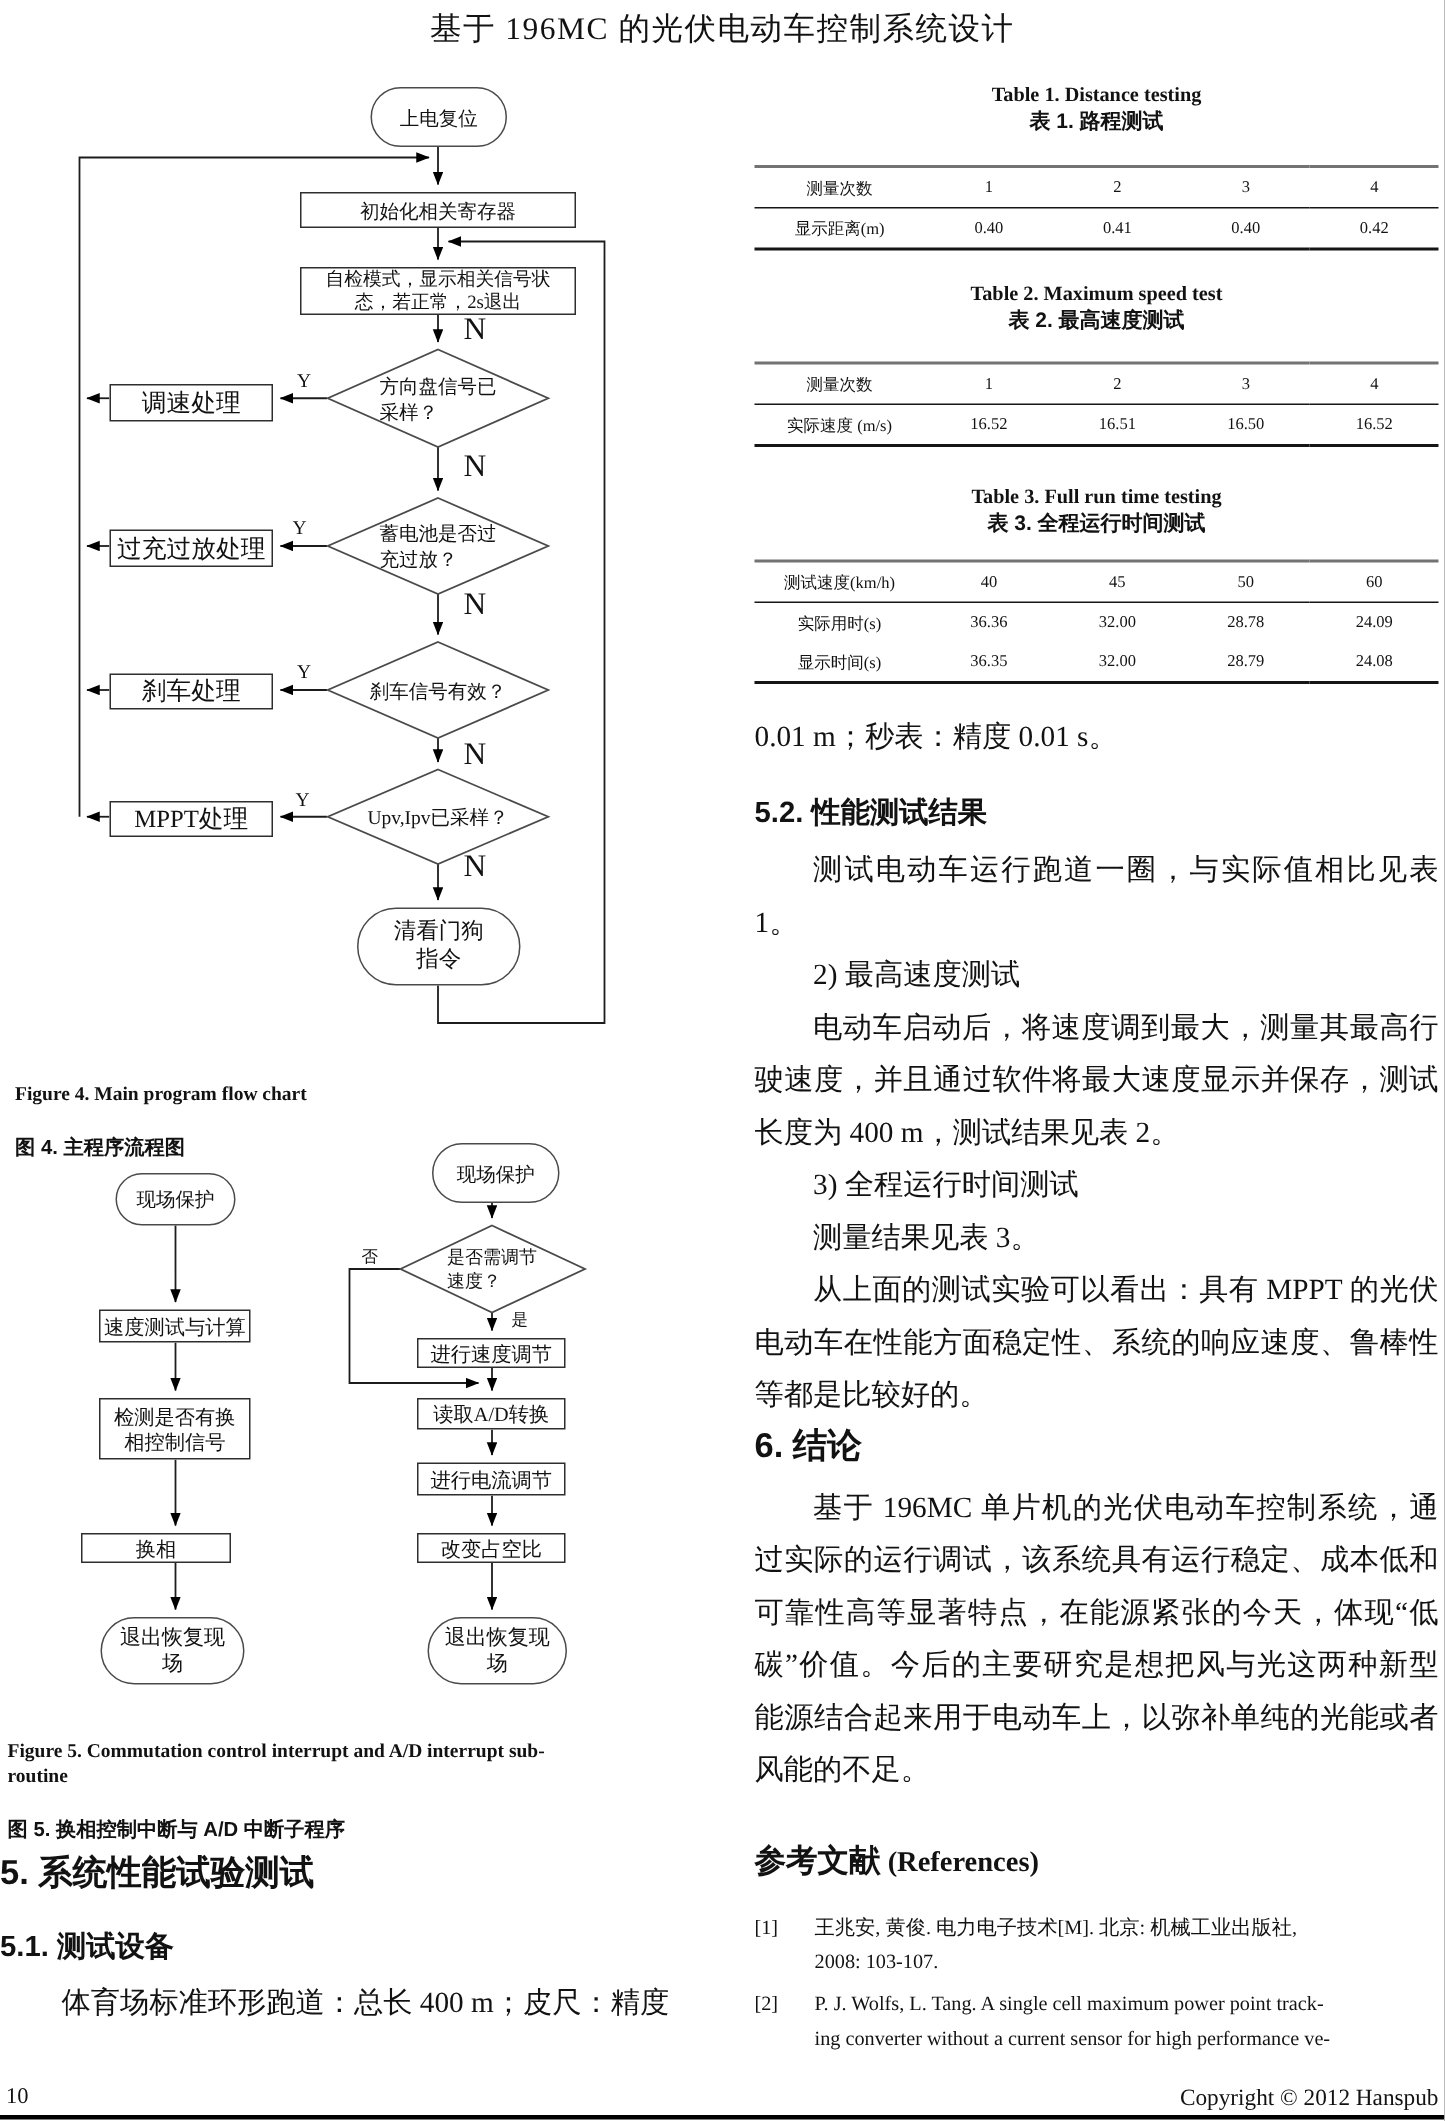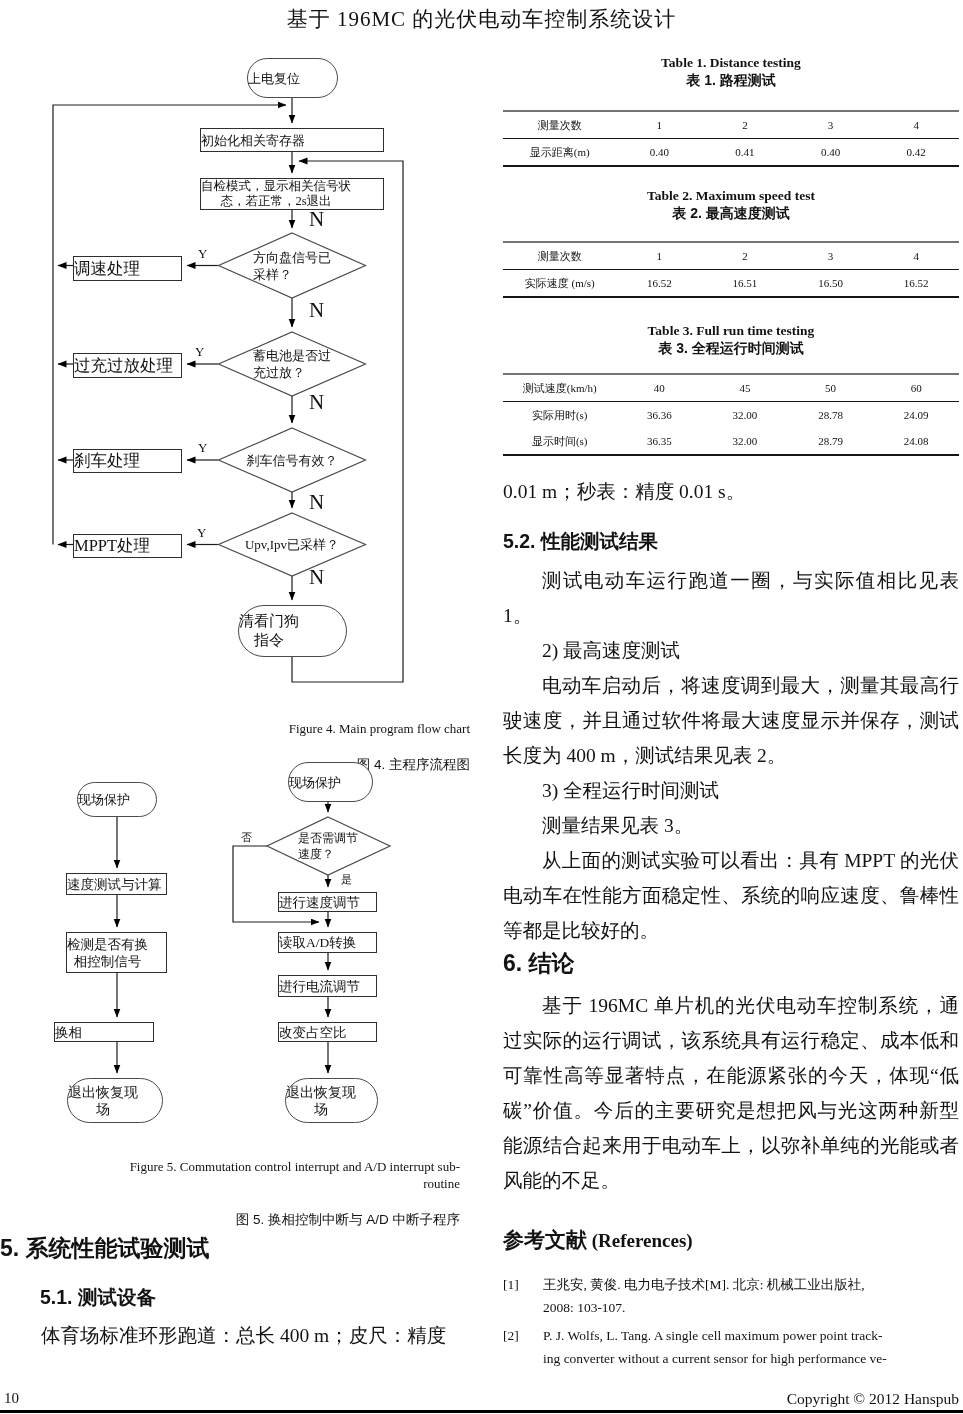--- a/index.html
+++ b/index.html
@@ -14,38 +14,38 @@
   
   .hdr { top:5px; left:0; width:963px; text-align:center; font-size:21px; letter-spacing:1px; }
   .pgnum { left:4px; top:1390px; font-size:15px; }
   .copyright { right:4px; top:1390px; font-size:15.5px; }
   .bottom-rule { left:0; top:1410px; width:963px; height:3px; background:#000; }
 
   
   .fnode {
     position:absolute; box-sizing:border-box;
     border:1px solid #2e2e2e; background:#fff;
-    display:flex; align-items:center; 
+    display:flex; align-items:center; justify-content:center;
     text-align:center; white-space:pre-line;
     font-size:13px; line-height:15px;
   }
   .oval { border-radius:60px; border-color:#4a4a4a; }
   .dtext {
     position:absolute; display:flex; align-items:center; justify-content:center;
     text-align:left; white-space:pre-line; font-size:13px; line-height:17px;
   }
   .plab { font-size:16.5px; line-height:18px; }
   .endlab { font-size:15px; line-height:19px; }
   .nlab { position:absolute; font-size:21px; }
   .ylab { position:absolute; font-size:13px; }
   .tinylab { position:absolute; font-size:11px; }
   svg.flow { position:absolute; left:0; top:0; }
 
   
-  .cap { position:absolute; text-align:right; font-weight:normal; white-space:pre-line; }
+  .cap { position:absolute; text-align:left; font-weight:bold; white-space:pre-line; }
   .cap .en { font-size:13px; line-height:17px; font-family:"Liberation Serif", serif; white-space:pre-line; }
   .cap .zh { font-size:13.5px; line-height:19px; font-family:"Liberation Sans", sans-serif; }
   .h-sans { font-family:"Liberation Sans", sans-serif; font-weight:bold; }
   .h1size { font-size:23px; }
   .h2size { font-size:19.5px; }
 
   
   .para { font-size:19.5px; line-height:35px; text-align:justify; }
   .indent { text-indent:2em; }
 
@@ -197,21 +197,21 @@
 场</span></div>
   </div>
 
   <div class="cap" style="left:5px; top:1140px; width:455px;">
     <div class="en">Figure 5. Commutation control interrupt and A/D interrupt sub-
 routine</div>
     <div class="zh">图 5. 换相控制中断与 A/D 中断子程序</div>
   </div>
 
   <div class="abs h-sans h1size" style="left:0px; top:1233px;">5.  系统性能试验测试</div>
-  <div class="abs h-sans h2size" style="left:0px; top:1284px;padding-left:40px;">5.1.  测试设备</div>
+  <div class="abs h-sans h2size" style="left:0px; top:1284px;">5.1.  测试设备</div>
   <div class="abs para indent" style="left:2px; top:1318px; width:460px;">体育场标准环形跑道：总长 400 m；皮尺：精度</div>
 
   <div class="abs ttl" style="left:503px; top:54px;">
     <div class="en">Table 1. Distance testing</div>
     <div class="zh">表 1.  路程测试</div>
   </div>
   <table class="datatable abs" style="left:503px; top:110px;">
     <tbody>
         <tr>
       <td class="c0">测量次数</td>

